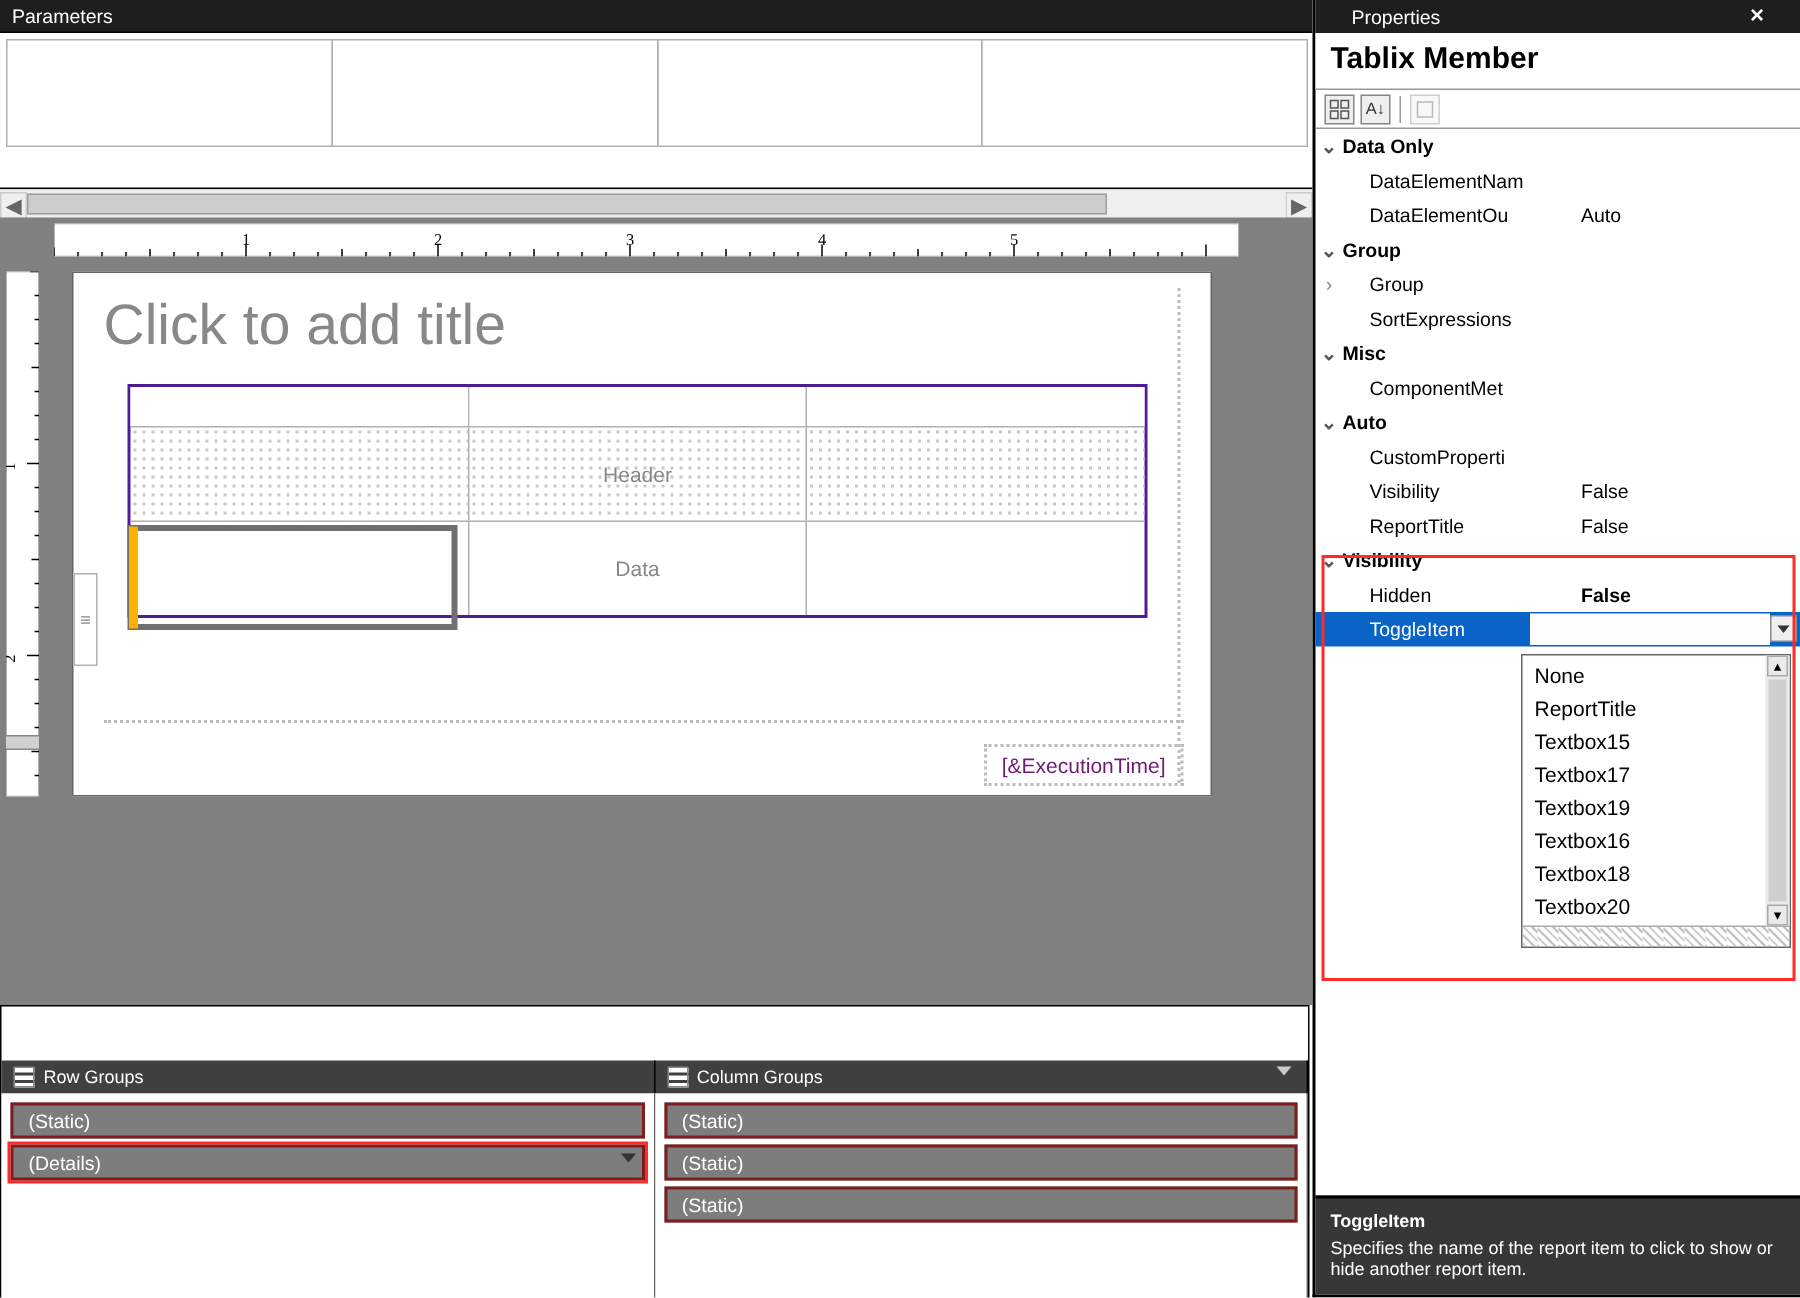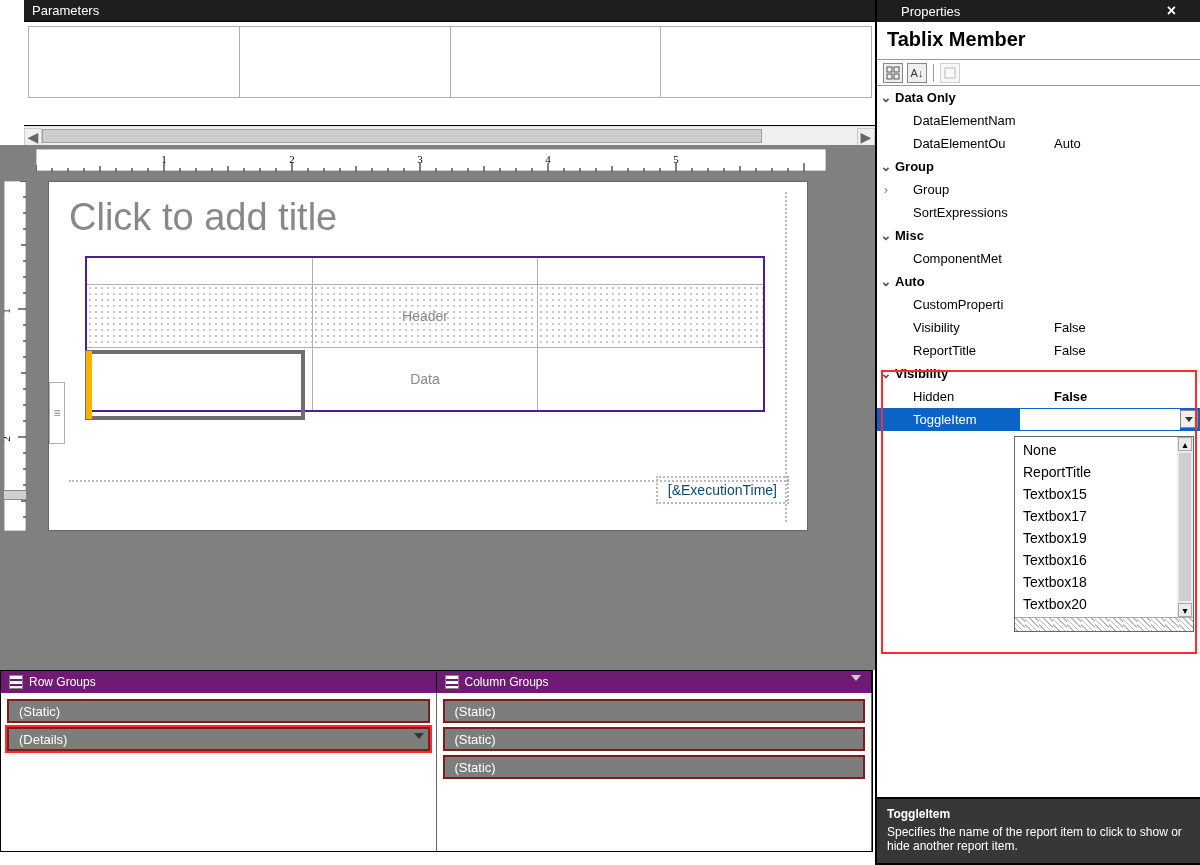--- a/index.html
+++ b/index.html
@@ -10,21 +10,20 @@
     width: 1200px;
     height: 865px;
     overflow: hidden;
     position: relative;
   }
   
   .main {
     position: absolute;
     left: 0; top: 0; width: 875px; height: 672px;
     background: #fff;
-    padding-left: 24px;
   }
   .panel-header {
     background: #1e1e1e;
     color: #fff;
     font-size: 13px;
     padding: 3px 8px;
     height: 22px;
     line-height: 16px;
     border-bottom: 1px solid #000;
   }
@@ -146,42 +145,43 @@
     left: 36px; top: 168px; width: 220px; height: 70px;
     border: 4px solid #6f6f6f;
   }
   .tablix-sel::before {
     content: "";
     position: absolute; left: -3px; top: -3px; width: 6px; height: calc(100% + 6px);
     background: #ffb000;
   }
   .exec-time {
     position: absolute;
-    right: 18px; bottom: 26px;
+    right: 18px; bottom: 6px;
     border: 2px dotted #bbb;
     padding: 4px 10px;
     font-size: 14px;
-    color: #0c4a6e;
+    color: #701a75;
   }
   .dotted-row {
     position: absolute;
     left: 20px; bottom: 48px; width: 720px; height: 0;
     border-top: 2px dotted #bbb;
   }
 
   
   .groups {
     position: absolute;
     left: 0; top: 670px; width: 873px;
     border: 1px solid #000;
   }
   .groups-row {
     display: flex;
     height: 22px;
-    background: #701a75;
+    background: #404040;
+    margin-top: 36px;
   }
   .groups-row .col {
     flex: 1;
     display: flex; align-items: center;
     padding-left: 8px;
     color: #fff;
     border-right: 1px solid #000;
   }
   .grid-icon {
     width: 14px; height: 14px; margin-right: 6px;

